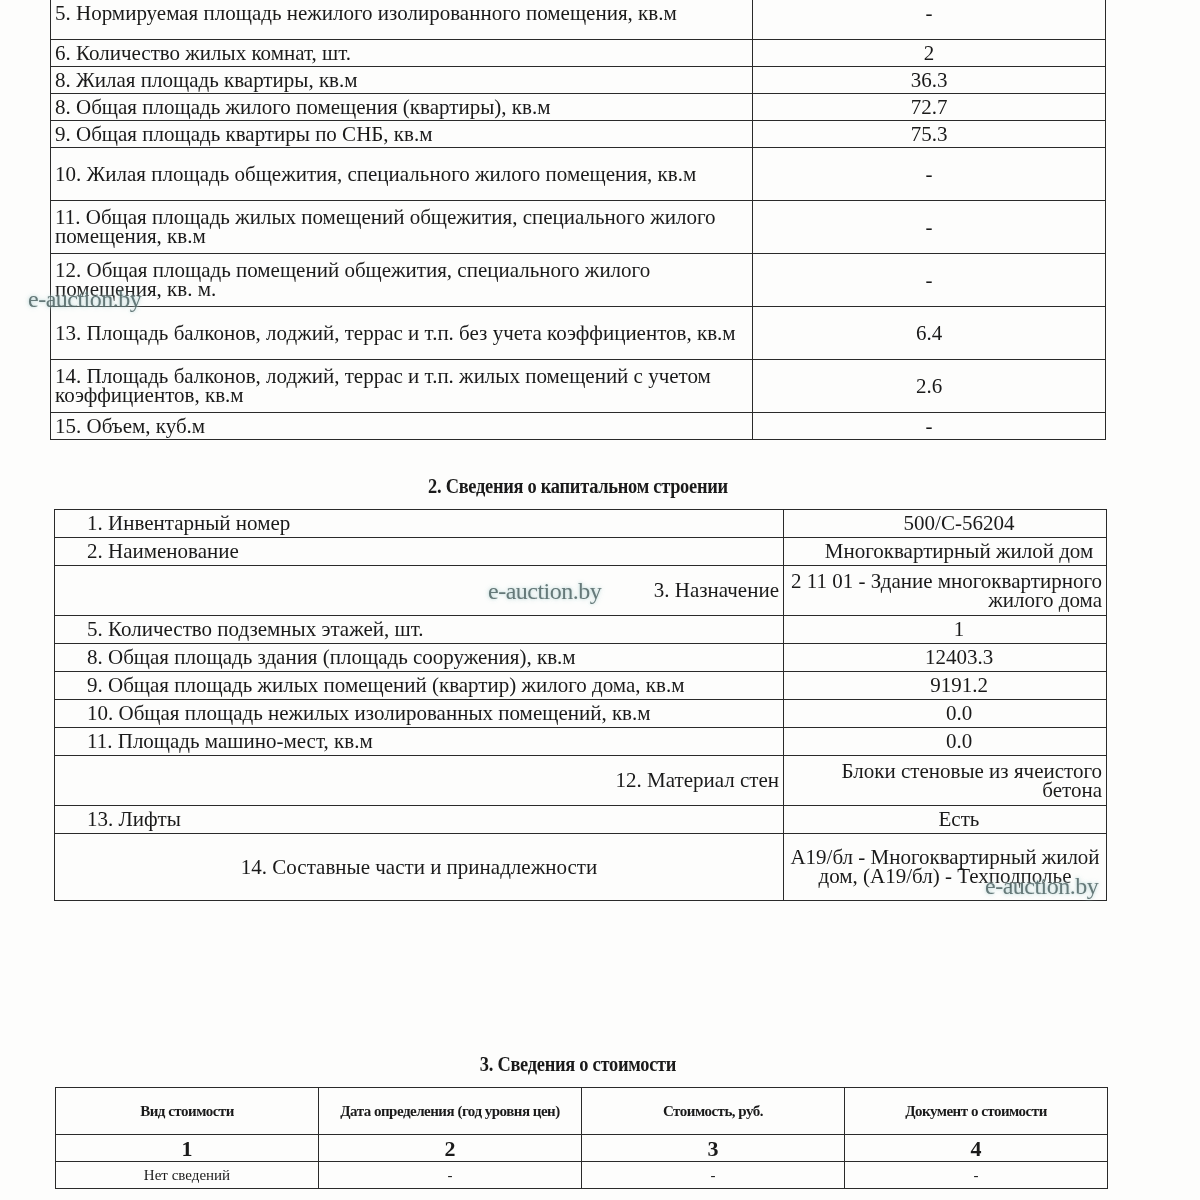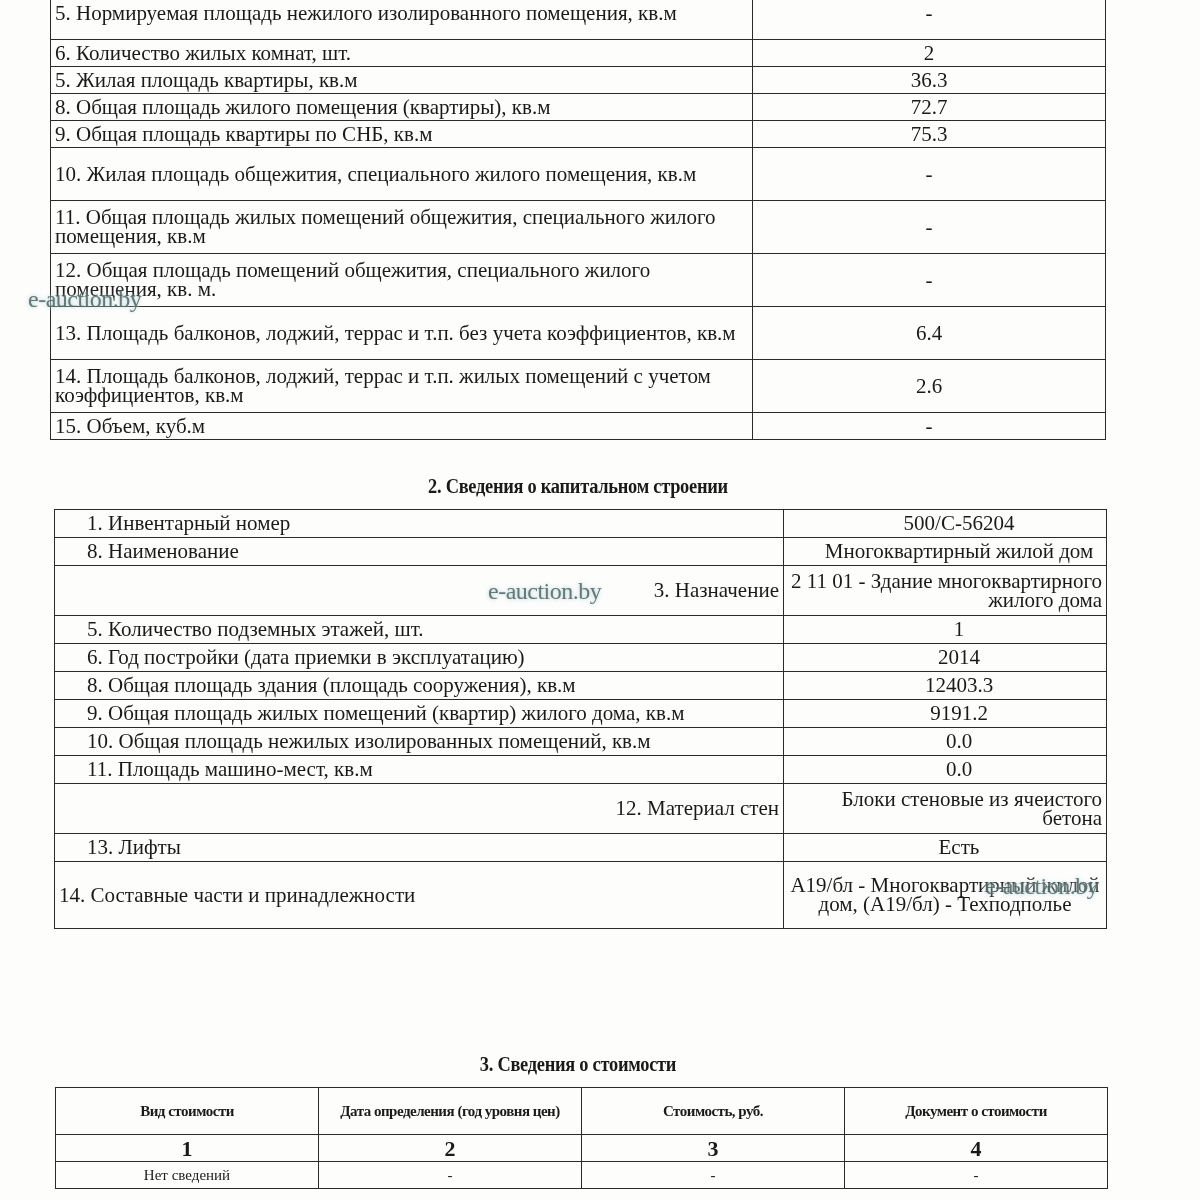--- a/index.html
+++ b/index.html
@@ -18,21 +18,21 @@
   .t1 { left: 50px; top: -14px; width: 1056px; }
   .t1 td.lbl { width: 693px; }
   .t1 tr.r2 td { height: 52px; }
   .t1 tr.r1 td { height: 26px; margin-top: 28px; }
 
   
   .t2 { left: 54px; top: 509px; width: 1053px; }
   .t2 td.lbl { width: 692px; }
   .t2 tr.r1 td { height: 27px; padding-left: 32px; }
   .t2 tr.r2 td { height: 49px; text-align: right; }
-  .t2 tr.r3 td { height: 66px; }
+  .t2 tr.r3 td { height: 66px; text-align: center; }
 
   .section-title {
     position: absolute; left: 0; width: 1156px; text-align: center;
     font-weight: bold; font-size: 20px; letter-spacing: -0.3px;
     transform: scaleX(0.92);
   }
   .s2 { top: 475px; }
   .s3 { top: 1053px; }
 
   
@@ -59,21 +59,21 @@
   <tbody>
     <tr class="r2">
       <td class="lbl">5. Нормируемая площадь нежилого изолированного помещения, кв.м</td>
       <td class="val">-</td>
     </tr>
     <tr class="r1">
       <td class="lbl">6. Количество жилых комнат, шт.</td>
       <td class="val">2</td>
     </tr>
     <tr class="r1">
-      <td class="lbl">5. Жилая площадь квартиры, кв.м</td>
+      <td class="lbl">8. Жилая площадь квартиры, кв.м</td>
       <td class="val">36.3</td>
     </tr>
     <tr class="r1">
       <td class="lbl">8. Общая площадь жилого помещения (квартиры), кв.м</td>
       <td class="val">72.7</td>
     </tr>
     <tr class="r1">
       <td class="lbl">9. Общая площадь квартиры по СНБ, кв.м</td>
       <td class="val">75.3</td>
     </tr>
@@ -105,34 +105,30 @@
 </table>
 
 <div class="section-title s2">2. Сведения о капитальном строении</div>
 <table class="t2">
   <tbody>
     <tr class="r1">
       <td class="lbl">1. Инвентарный номер</td>
       <td class="val">500/С-56204</td>
     </tr>
     <tr class="r1">
-      <td class="lbl">8. Наименование</td>
+      <td class="lbl">2. Наименование</td>
       <td class="val">Многоквартирный жилой дом</td>
     </tr>
     <tr class="r2">
       <td class="lbl">3. Назначение</td>
       <td class="val">2 11 01 - Здание многоквартирного жилого дома</td>
     </tr>
     <tr class="r1">
       <td class="lbl">5. Количество подземных этажей, шт.</td>
       <td class="val">1</td>
-    </tr>
-    <tr class="r1">
-      <td class="lbl">6. Год постройки (дата приемки в эксплуатацию)</td>
-      <td class="val">2014</td>
     </tr>
     <tr class="r1">
       <td class="lbl">8. Общая площадь здания (площадь сооружения), кв.м</td>
       <td class="val">12403.3</td>
     </tr>
     <tr class="r1">
       <td class="lbl">9. Общая площадь жилых помещений (квартир) жилого дома, кв.м</td>
       <td class="val">9191.2</td>
     </tr>
     <tr class="r1">

